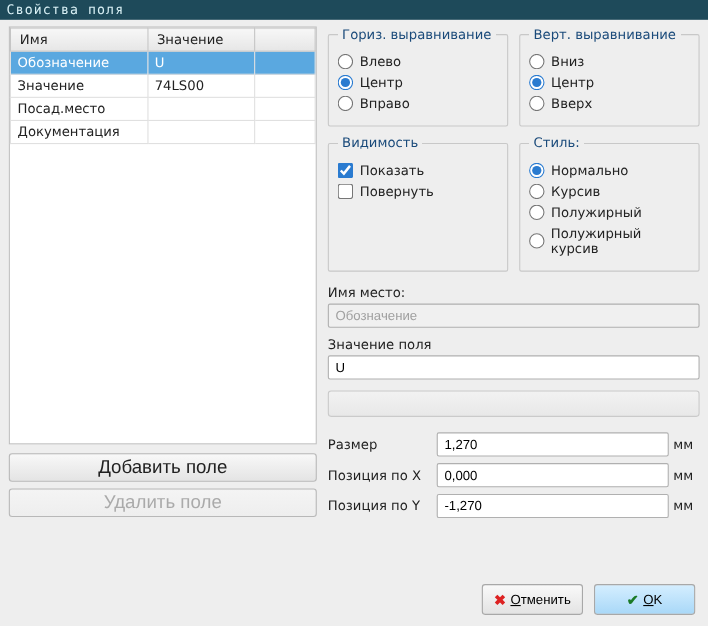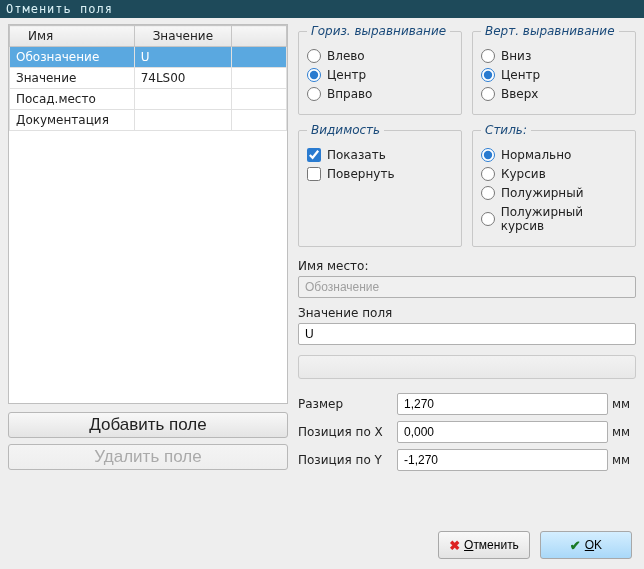--- a/index.html
+++ b/index.html
@@ -39,21 +39,21 @@
 .table-wrap {
   border: 1px solid #bfbfbf;
   height: 380px;
   background: #fff;
 }
 table { width: 100%; border-collapse: collapse; }
 th {
   background: linear-gradient(#f7f7f7, #e6e6e6);
   border: 1px solid #c5c5c5;
   text-align: left;
-  padding: 3px 18px;
+  padding: 3px 8px;
   font-weight: normal;
   font-size: 12px;
 }
 td {
   border: 1px solid #e0e0e0;
   border-top: none;
   padding: 3px 6px;
   height: 20px;
 }
 tr.selected td { background: #5aa8e0; color: #fff; }
@@ -78,21 +78,20 @@
   border: 1px solid #c8c8c8;
   border-radius: 2px;
   padding: 6px 8px 8px 8px;
   margin-bottom: 8px;
   flex: 1;
 }
 legend {
   padding: 0 4px;
   color: #1a4a7a;
   font-size: 12px;
-  font-style: italic;
 }
 .opt {
   display: flex;
   align-items: center;
   gap: 6px;
   margin: 5px 0;
   cursor: pointer;
 }
 input[type=radio], input[type=checkbox] {
   width: 14px; height: 14px;
@@ -150,21 +149,21 @@
 }
 .dlg-btn.ok { background: linear-gradient(#d4eeff, #a9d8f8); }
 .ico-cancel { color: #d22; font-weight: bold; font-size: 13px; }
 .ico-ok { color: #1a7a27; font-weight: bold; font-size: 13px; }
 .underline-first::first-letter { text-decoration: underline; }
 </style>
 </head>
 <body>
 
 <div class="titlebar">
-  <span>Отменить поля</span>
+  <span>Свойства поля</span>
 </div>
 
 <div class="content">
   <div class="left-col">
     <div class="table-wrap">
       <table>
         <thead>
           <tr>
             <th style="width:45%">Имя</th>
             <th style="width:35%">Значение</th>

